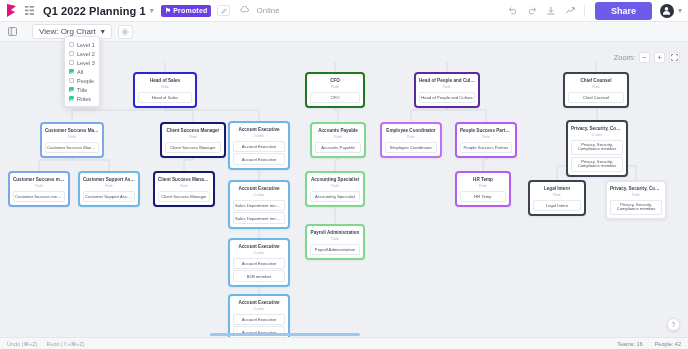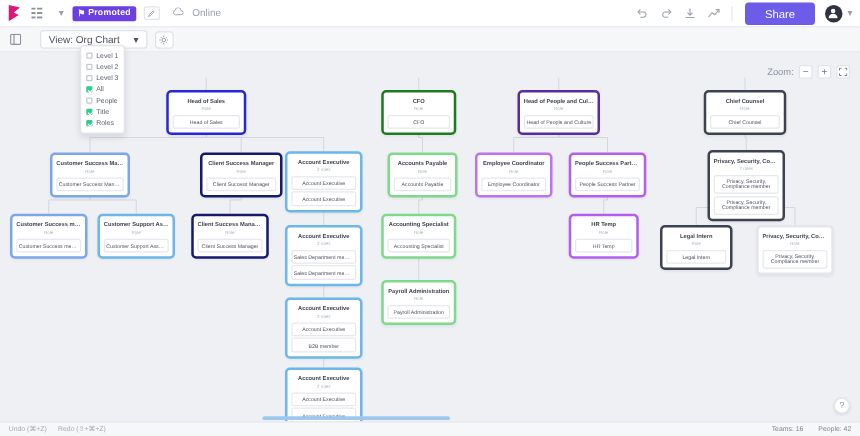--- a/index.html
+++ b/index.html
@@ -28,38 +28,38 @@
   }
   .mini-btn {
     margin-left: 6px; width: 13px; height: 11px; border: 1px solid #e2e4ea; border-radius: 2px;
     display: flex; align-items: center; justify-content: center; color: #9aa0ae; font-size: 7px;
   }
   .online { margin-left: 10px; display: flex; align-items: center; gap: 7px; color: #9aa0ae; font-size: 8px; }
   .spacer { flex: 1; }
   .tool-icon { width: 16px; height: 16px; display: flex; align-items: center; justify-content: center; color: #9aa0ae; margin-left: 3px; }
   .divider-v { width: 1px; height: 12px; background: #e4e6ec; margin: 0 6px; }
   .share-btn {
-    background: #6c5ce7; color: #fff; font-size: 9px; font-weight: normal;
+    background: #6c5ce7; color: #fff; font-size: 9px; font-weight: bold;
     border: none; border-radius: 3px; padding: 4px 16px; margin-left: 4px; cursor: pointer;
   }
   .avatar-wrap { display: flex; align-items: center; margin-left: 8px; }
   .avatar {
     width: 14px; height: 14px; border-radius: 50%; background: #2f3340;
     display: flex; align-items: center; justify-content: center; color: #fff; font-size: 7px;
   }
 
   
   .subbar {
     height: 20px; background: #f6f7f9; display: flex; align-items: center;
     padding: 0 6px; border-bottom: 1px solid #e6e8ee; position: relative; z-index: 30;
   }
   .panel-icon { width: 12px; height: 12px; display:flex;align-items:center;justify-content:center; color:#8c91a0; }
   .view-select {
     margin-left: 14px; background: #fff; border: 1px solid #dfe2e9; border-radius: 3px;
-    font-size: 8px; color: #4a4f5c; padding: 2px 6px; display: flex; align-items: center; gap: 11px;
+    font-size: 8px; color: #4a4f5c; padding: 2px 6px; display: flex; align-items: center; gap: 5px;
   }
   .gear-btn {
     margin-left: 6px; width: 15px; height: 14px; border: 1px solid #dfe2e9; background:#fff;
     border-radius: 3px; display: flex; align-items: center; justify-content: center; color: #8c91a0; font-size: 8px;
   }
 
   
   .dropdown {
     position: absolute; left: 64px; top: 36px; width: 36px;
     background: #ffffff; border: 1px solid #e2e4ea; border-radius: 3px;
@@ -133,20 +133,21 @@
   <div class="grid-icon">
     <svg width="9" height="9" viewBox="0 0 9 9" fill="currentColor">
         <rect x="0" y="0" width="3.4" height="1.6"></rect>
         <rect x="4.6" y="0" width="4.4" height="1.6"></rect>
         <rect x="0" y="3.6" width="3.4" height="1.6"></rect>
         <rect x="4.6" y="3.6" width="4.4" height="1.6"></rect>
         <rect x="0" y="7.2" width="3.4" height="1.6"></rect>
         <rect x="4.6" y="7.2" width="4.4" height="1.6"></rect>
       </svg>
   </div>
+  <span class="doc-title">Q1 2022 Planning 1</span>
   <span class="caret">▾</span>
   <span class="badge-promoted">
     <span>⚑</span>
     <span>Promoted</span>
   </span>
   <span class="mini-btn">
     <svg width="6" height="6" viewBox="0 0 8 8" fill="none" stroke="currentColor" stroke-width="1">
         <path d="M1 7 L2 5 L6 1 L7 2 L3 6 Z"></path>
       </svg>
   </span>

